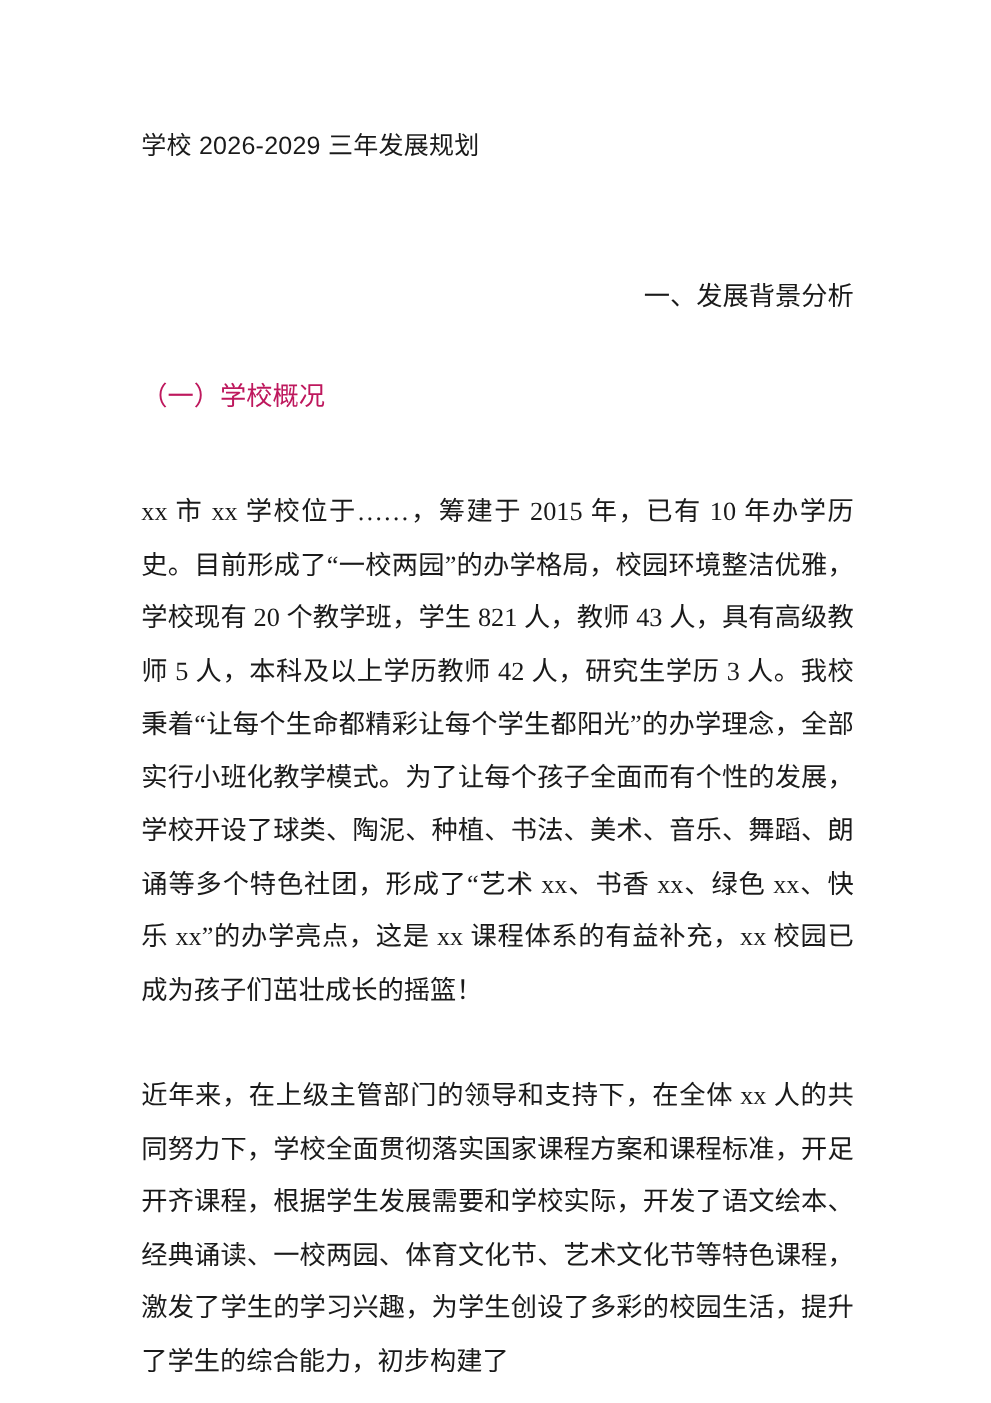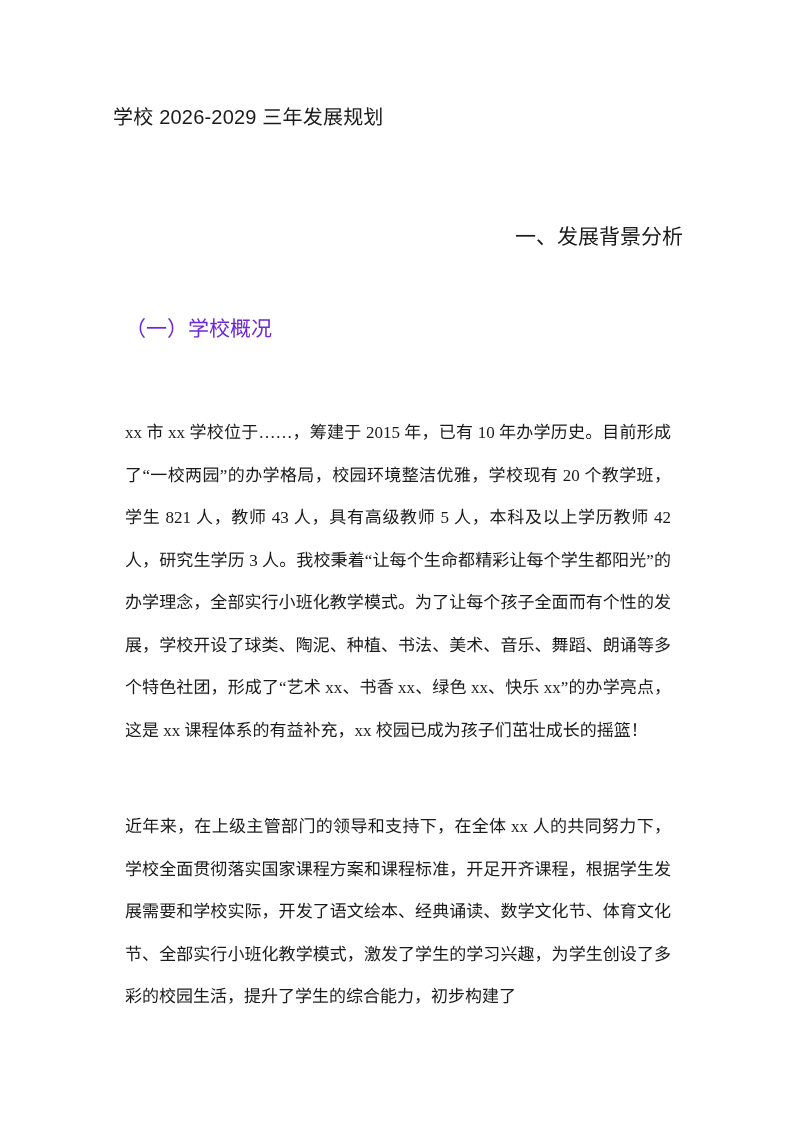--- a/index.html
+++ b/index.html
@@ -46,33 +46,33 @@
     margin: 0;
     padding-top: 91px;
     font-weight: 400;
     text-align: right;
   }
 
   .heading-2 {
     font-family: "Liberation Serif", "DejaVu Serif", serif;
     font-size: 21px;
     line-height: 30px;
-    color: #6d28d9;
-    margin: 12px;
+    color: #be185d;
+    margin: 0;
     padding-top: 50px;
     font-weight: 400;
   }
 
   
   .body-para {
     font-family: "Liberation Serif", "DejaVu Serif", serif;
-    font-size: 17px;
+    font-size: 21px;
     line-height: 42.5px;
     color: #1a1a1a;
-    margin: 12px;
+    margin: 0;
     text-align: justify;
     text-justify: inter-ideograph;
     word-break: break-all;
     font-weight: 400;
   }
 
   .body-para.first {
     padding-top: 56px;
   }
 
@@ -87,16 +87,16 @@
   <div class="content">
 
     <h1 class="doc-title">学校 2026-2029 三年发展规划</h1>
 
     <h2 class="heading-1">一、发展背景分析</h2>
 
     <h3 class="heading-2">（一）学校概况</h3>
 
     <p class="body-para first">xx 市 xx 学校位于……，筹建于 2015 年，已有 10 年办学历史。目前形成了“一校两园”的办学格局，校园环境整洁优雅，学校现有 20 个教学班，学生 821 人，教师 43 人，具有高级教师 5 人，本科及以上学历教师 42 人，研究生学历 3 人。我校秉着“让每个生命都精彩让每个学生都阳光”的办学理念，全部实行小班化教学模式。为了让每个孩子全面而有个性的发展，学校开设了球类、陶泥、种植、书法、美术、音乐、舞蹈、朗诵等多个特色社团，形成了“艺术 xx、书香 xx、绿色 xx、快乐 xx”的办学亮点，这是 xx 课程体系的有益补充，xx 校园已成为孩子们茁壮成长的摇篮！</p>
 
-    <p class="body-para second">近年来，在上级主管部门的领导和支持下，在全体 xx 人的共同努力下，学校全面贯彻落实国家课程方案和课程标准，开足开齐课程，根据学生发展需要和学校实际，开发了语文绘本、经典诵读、数学文化节、体育文化节、全部实行小班化教学模式，激发了学生的学习兴趣，为学生创设了多彩的校园生活，提升了学生的综合能力，初步构建了</p>
+    <p class="body-para second">近年来，在上级主管部门的领导和支持下，在全体 xx 人的共同努力下，学校全面贯彻落实国家课程方案和课程标准，开足开齐课程，根据学生发展需要和学校实际，开发了语文绘本、经典诵读、一校两园、体育文化节、艺术文化节等特色课程，激发了学生的学习兴趣，为学生创设了多彩的校园生活，提升了学生的综合能力，初步构建了</p>
 
   </div>
 </div>
 
 </body></html>

